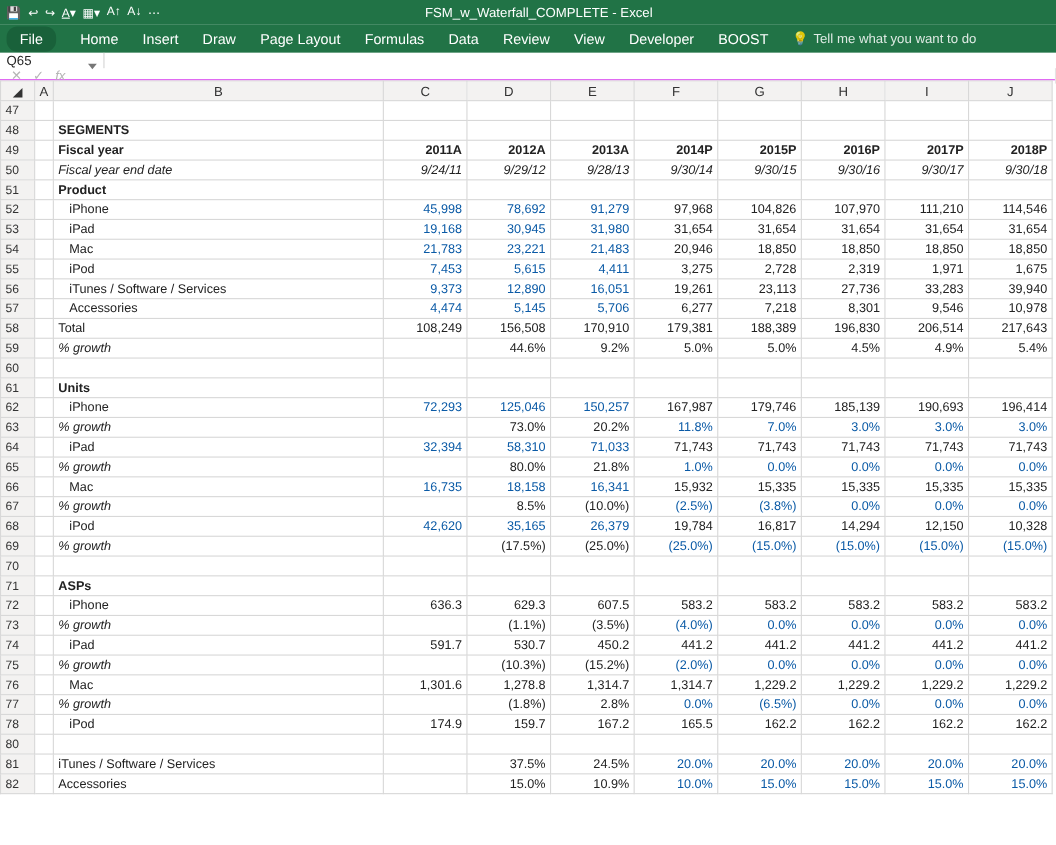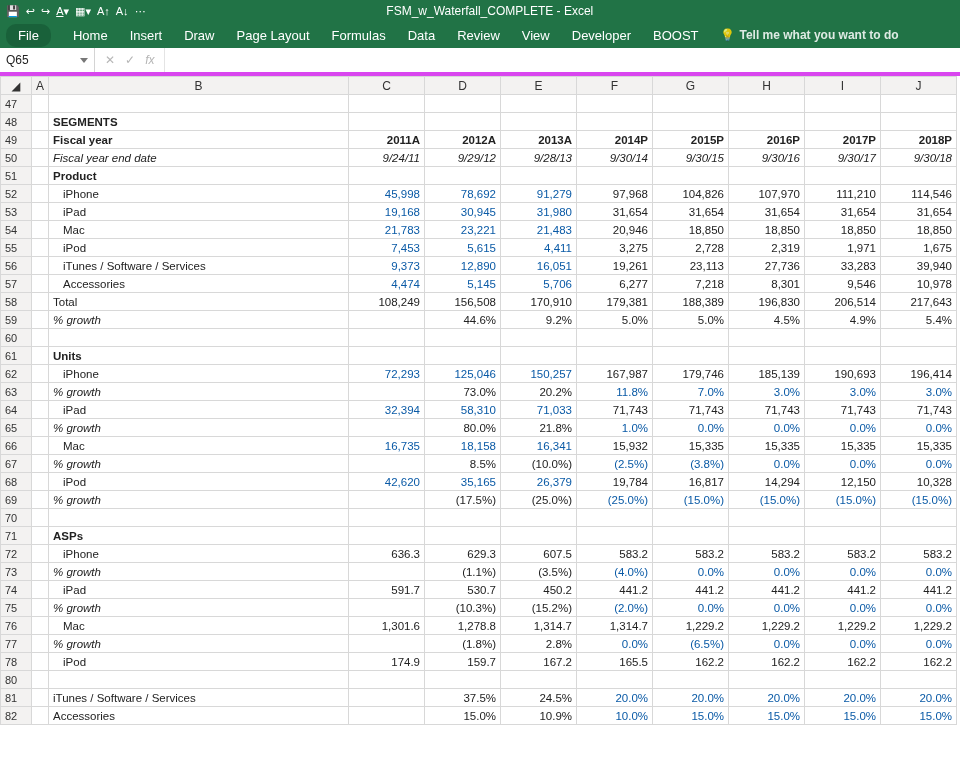--- a/index.html
+++ b/index.html
@@ -4,24 +4,24 @@
 <style>
   html,body{margin:0;padding:0;font-family:"Segoe UI",Arial,sans-serif;font-size:12px;color:#222;background:#fff;}
   
   .titlebar{background:#217346;color:#fff;height:22px;display:flex;align-items:center;padding:0 6px;justify-content:space-between;}
   .qat{display:flex;gap:6px;align-items:center;}
   .qat span{font-size:11px;}
   .doc-title{font-size:12px;}
   .ribbon{background:#217346;color:#fff;height:26px;display:flex;align-items:center;padding:0 10px;gap:22px;font-size:13px;}
   .ribbon div{cursor:default;}
   .ribbon .file{background:#19613a;padding:4px 12px;margin-left:-4px;border-radius:10px;}
-  .ribbon .tell{opacity:.85;font-size:12px;font-weight:bold;}
+  .ribbon .tell{opacity:.85;font-size:12px;}
   .ribbon .bulb{margin-right:4px;}
   
-  .fx-row{height:24px;border-bottom:4px solid #d946ef;display:flex;align-items:stretch;background:#fff;}
+  .fx-row{height:24px;border-bottom:1px solid #d946ef;display:flex;align-items:stretch;background:#fff;flex-direction:column;}
   .namebox{width:82px;border-right:1px solid #d4d4d4;display:flex;align-items:center;padding:0 6px;font-size:12px;position:relative;}
   .namebox::after{content:"";border-left:4px solid transparent;border-right:4px solid transparent;border-top:5px solid #777;position:absolute;right:6px;top:10px;}
   .fx-icons{display:flex;align-items:center;gap:10px;padding:0 10px;color:#b6b6b6;border-right:1px solid #e4e4e4;}
   .fx-input{flex:1;}
   
   .grid-wrap{overflow:auto;height:calc(768px - 22px - 26px - 24px);}
   table{border-collapse:collapse;table-layout:fixed;}
   th,td{border:1px solid #d8d8d8;height:17px;padding:0 4px;font-size:11.5px;white-space:nowrap;overflow:hidden;}
   th{background:#f3f2f1;color:#333;font-weight:normal;text-align:center;}
   th.corner{background:#f3f2f1;}

